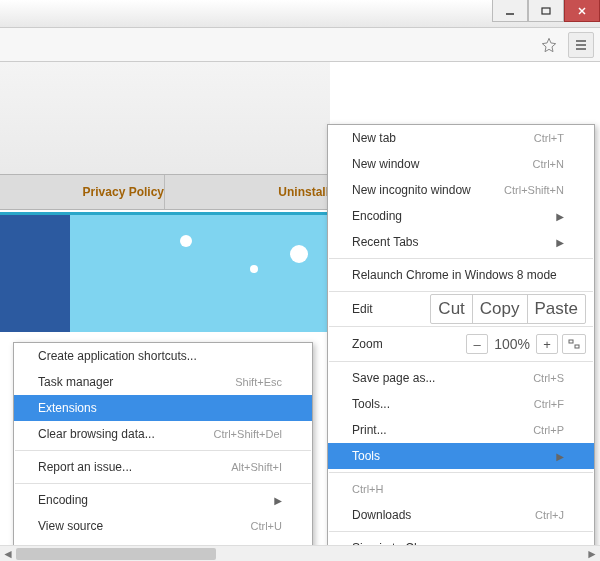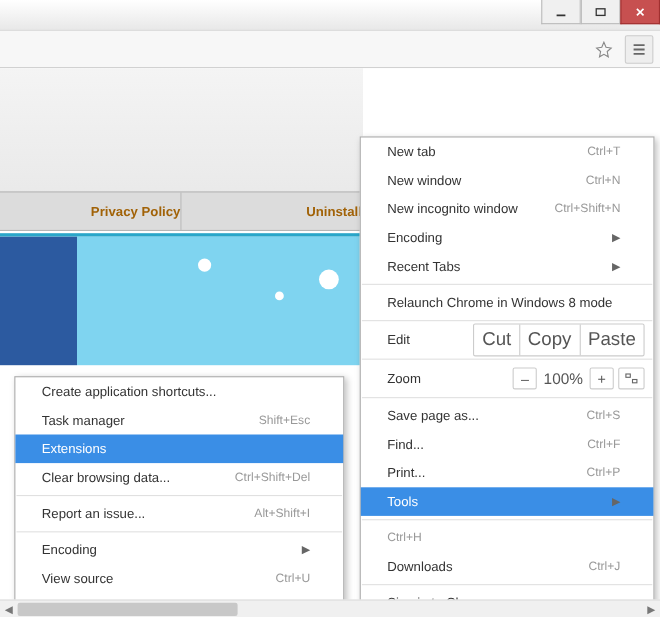--- a/index.html
+++ b/index.html
@@ -141,21 +141,21 @@
             </svg>
           </div>
       </div>
     </div>
     <div class="sep"></div>
     <div class="mi">
         <span class="lbl">Save page as...</span>
         <span class="sc">Ctrl+S</span>
       </div>
     <div class="mi">
-        <span class="lbl">Find...</span>
+        <span class="lbl">Tools...</span>
         <span class="sc">Ctrl+F</span>
       </div>
     <div class="mi">
         <span class="lbl">Print...</span>
         <span class="sc">Ctrl+P</span>
       </div>
     <div class="mi hl">
         <span class="lbl">Tools</span>
         <span class="arrow">▶</span>
       </div>

